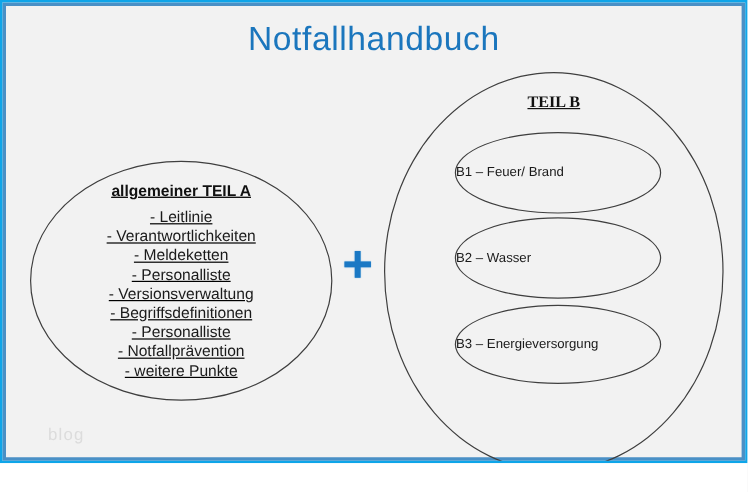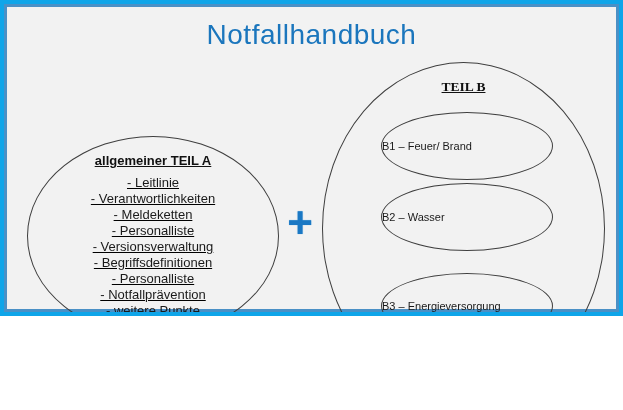--- a/index.html
+++ b/index.html
@@ -4,24 +4,24 @@
 <style>
   html, body {
     margin: 0;
     padding: 0;
     background: #ffffff;
     font-family: "Liberation Sans", sans-serif;
   }
   .page {
     position: relative;
     width: 623px;
-    height: 316px;
+    height: 386px;
     box-sizing: border-box;
     background: #f2f2f2;
-    border: 4px solid #0ea5e9;
+    border: 2px solid #0ea5e9;
     box-shadow: inset 0 0 0 3px #4a90c6;
     overflow: hidden;
   }
   .title {
     position: absolute;
     top: 14px;
     left: 0;
     width: 100%;
     text-align: center;
     font-size: 28px;
@@ -101,21 +101,21 @@
     box-sizing: border-box;
     left: 58px;
     width: 172px;
     height: 68px;
     display: flex;
     align-items: center;
     justify-content: flex-start;
   }
   .sub-ellipse.b1 { top: 49px; }
   .sub-ellipse.b2 { top: 120px; }
-  .sub-ellipse.b3 { top: 210px; height: 66px; }
+  .sub-ellipse.b3 { top: 193px; height: 66px; }
   .sub-label {
     font-size: 11px;
     color: #1a1a1a;
     white-space: nowrap;
   }
   .watermark {
     position: absolute;
     left: 38px;
     top: 352px;
     font-size: 14px;

